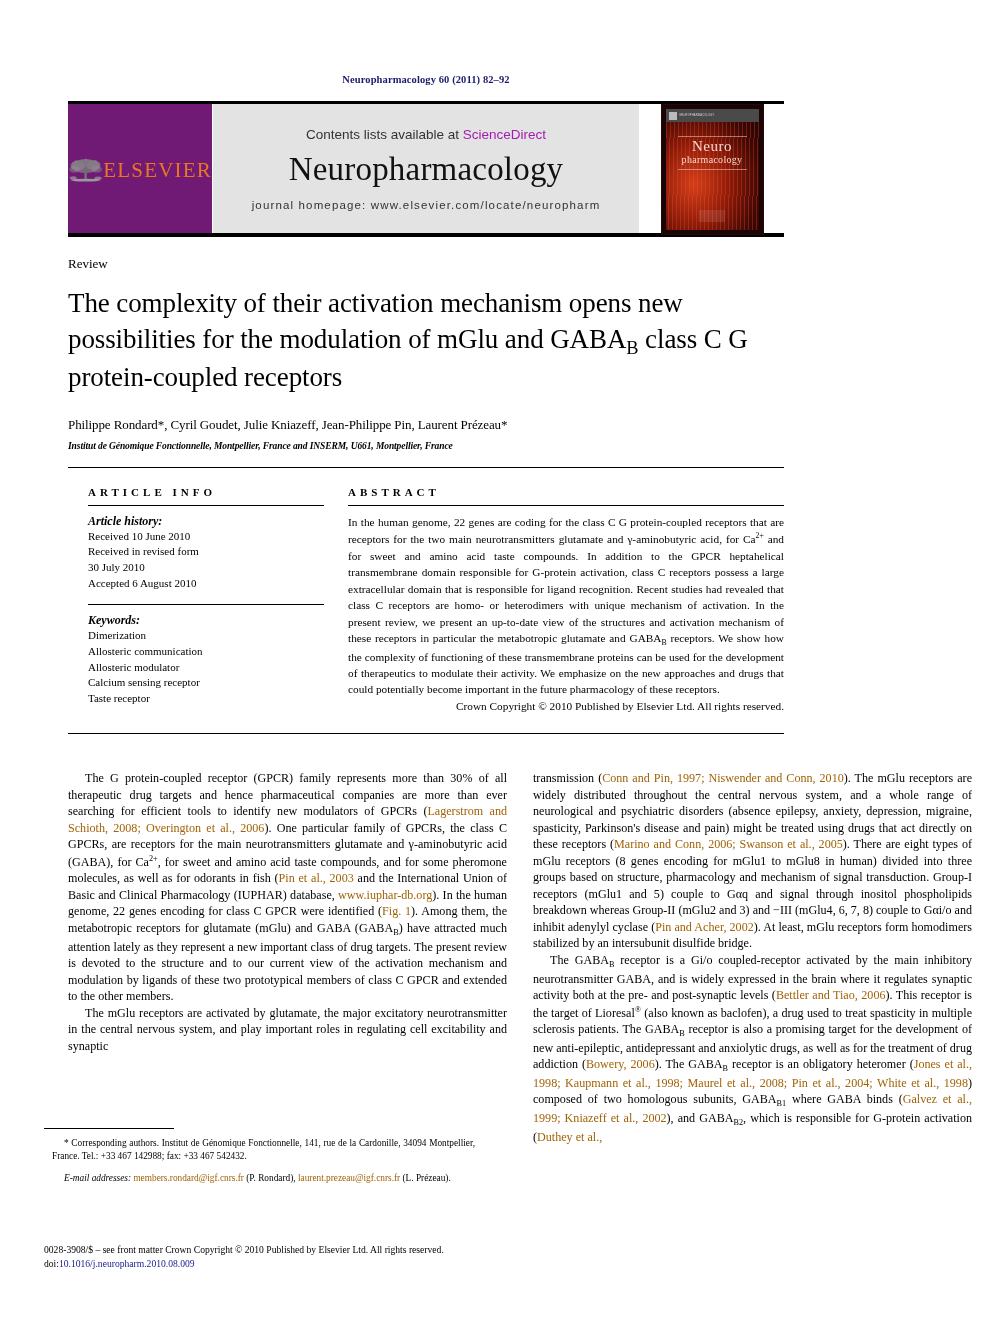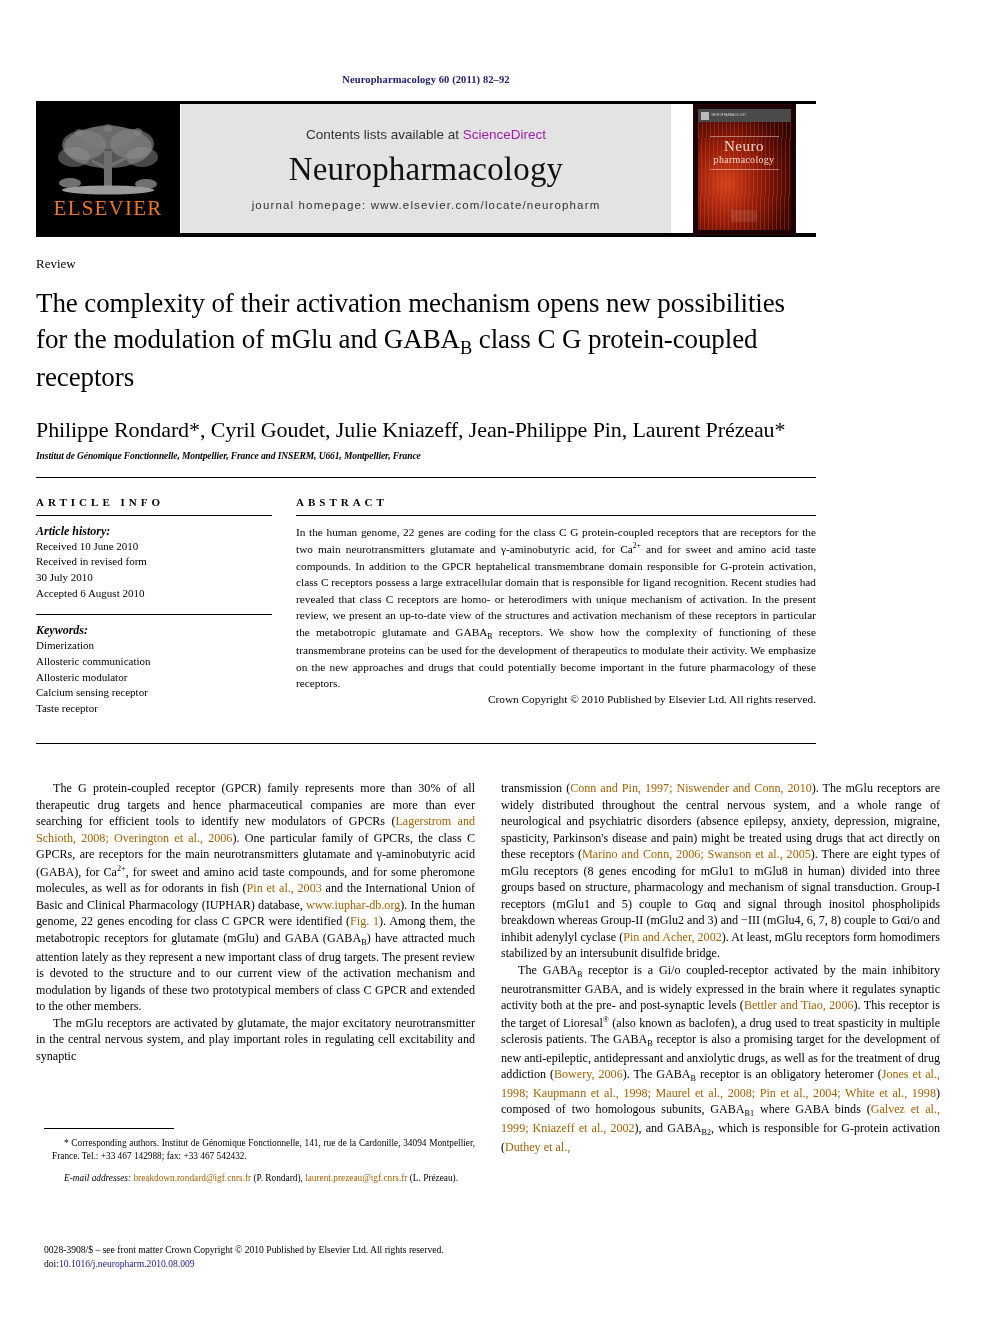--- a/index.html
+++ b/index.html
@@ -7,21 +7,21 @@
   body {
     width: 992px;
     height: 1323px;
     background: #ffffff;
     font-family: "Liberation Serif", "DejaVu Serif", serif;
     color: #000000;
     position: relative;
     overflow: hidden;
   }
 
-  .page { position: relative; width: 852px; height: 1323px; padding: 0 36px; }
+  .page { position: relative; width: 852px; height: 1323px; padding: 0 68px; }
 
   
   .running-head {
     text-align: center;
     font-size: 10.5px;
     font-weight: bold;
     letter-spacing: .1px;
     padding-top: 74px;
     color: #1a1a6e;
   }
@@ -30,23 +30,23 @@
   .masthead {
     margin-top: 16px;
     border-top: 3px solid #000;
     border-bottom: 4px solid #000;
     display: flex;
     align-items: stretch;
     height: 136px;
   }
   .mast-left {
     width: 144px; flex: none;
-    display: flex; flex-direction: column;
+    display: flex; flex-direction: row;
     align-items: center; justify-content: center;
-    background: #000000;
+    background: #701a75;
     padding: 4px 0 2px;
   }
   .tree-svg { display:block; }
   .elsevier-word {
     font-family: "Liberation Serif", serif;
     font-size: 21px;
     letter-spacing: 1.2px;
     color: #E87722;
     line-height: 1;
     margin-top: 1px;
@@ -124,37 +124,37 @@
     font-family: "Liberation Serif", serif;
   }
   .art-title {
     font-size: 27px;
     line-height: 1.32;
     font-weight: normal;
     margin: 0 0 21px 0;
     letter-spacing: -.1px;
   }
   .authors {
-    font-size: 22px;
+    font-size: 13px;
     margin: 0 0 8px 0;
     letter-spacing: -.1px;
   }
   .affil {
     font-size: 9.5px;
     font-style: italic;
     font-weight: bold;
     margin: 0 0 16px 0;
     letter-spacing: -.1px;
   }
   sub, sup { font-size: .68em; }
 
   .hr-thin { border: 0; border-top: 1px solid #000; margin: 0; }
 
   
-  .info-row { display: flex; margin-top: 18px; gap: 0; }
+  .info-row { display: flex; margin-top: 18px; gap: 0; margin-left: 20px; }
   .col-info { width: 260px; flex: none; padding-right: 24px; }
   .col-abs  { flex: 1 1 auto; }
 
   .sec-head {
     font-family: "Liberation Serif", serif;
     font-weight: bold;
     font-size: 11px;
     letter-spacing: 4px;
     margin-bottom: 7px;
   }
@@ -327,21 +327,21 @@
 
     <div class="bcol">
       <p><span>transmission (</span><span class="ref">Conn and Pin, 1997; Niswender and Conn, 2010</span><span>). The mGlu receptors are widely distributed throughout the central nervous system, and a whole range of neurological and psychiatric disorders (absence epilepsy, anxiety, depression, migraine, spasticity, Parkinson's disease and pain) might be treated using drugs that act directly on these receptors (</span><span class="ref">Marino and Conn, 2006; Swanson et al., 2005</span><span>). There are eight types of mGlu receptors (8 genes encoding for mGlu1 to mGlu8 in human) divided into three groups based on structure, pharmacology and mechanism of signal transduction. Group-I receptors (mGlu1 and 5) couple to Gαq and signal through inositol phospholipids breakdown whereas Group-II (mGlu2 and 3) and −III (mGlu4, 6, 7, 8) couple to Gαi/o and inhibit adenylyl cyclase (</span><span class="ref">Pin and Acher, 2002</span><span>). At least, mGlu receptors form homodimers stabilized by an intersubunit disulfide bridge.</span></p>
       <p class="indent"><span>The GABA</span><sub>B</sub><span> receptor is a Gi/o coupled-receptor activated by the main inhibitory neurotransmitter GABA, and is widely expressed in the brain where it regulates synaptic activity both at the pre- and post-synaptic levels (</span><span class="ref">Bettler and Tiao, 2006</span><span>). This receptor is the target of Lioresal</span><sup>®</sup><span> (also known as baclofen), a drug used to treat spasticity in multiple sclerosis patients. The GABA</span><sub>B</sub><span> receptor is also a promising target for the development of new anti-epileptic, antidepressant and anxiolytic drugs, as well as for the treatment of drug addiction (</span><span class="ref">Bowery, 2006</span><span>). The GABA</span><sub>B</sub><span> receptor is an obligatory heteromer (</span><span class="ref">Jones et al., 1998; Kaupmann et al., 1998; Maurel et al., 2008; Pin et al., 2004; White et al., 1998</span><span>) composed of two homologous subunits, GABA</span><sub>B1</sub><span> where GABA binds (</span><span class="ref">Galvez et al., 1999; Kniazeff et al., 2002</span><span>), and GABA</span><sub>B2</sub><span>, which is responsible for G-protein activation (</span><span class="ref">Duthey et al.,</span></p>
     </div>
   </div>
 
   <div class="footnote">
     <hr class="fn-rule">
     <p class="ind">* Corresponding authors. Institut de Génomique Fonctionnelle, 141, rue de la Cardonille, 34094 Montpellier, France. Tel.: +33 467 142988; fax: +33 467 542432.</p>
-    <p class="ind"><span class="fn-em">E-mail addresses:</span> <span class="ref">breakdown.rondard@igf.cnrs.fr</span><span> (P. Rondard), </span><span class="ref">laurent.prezeau@igf.cnrs.fr</span><span> (L. Prézeau).</span></p>
+    <p class="ind"><span class="fn-em">E-mail addresses:</span> <span class="ref">members.rondard@igf.cnrs.fr</span><span> (P. Rondard), </span><span class="ref">laurent.prezeau@igf.cnrs.fr</span><span> (L. Prézeau).</span></p>
   </div>
 
   <div class="footer">
     <div>0028-3908/$ – see front matter Crown Copyright © 2010 Published by Elsevier Ltd. All rights reserved.</div>
     <div><span>doi:</span><span class="doi">10.1016/j.neuropharm.2010.08.009</span></div>
   </div>
 
 </div>
 
 </body></html>

